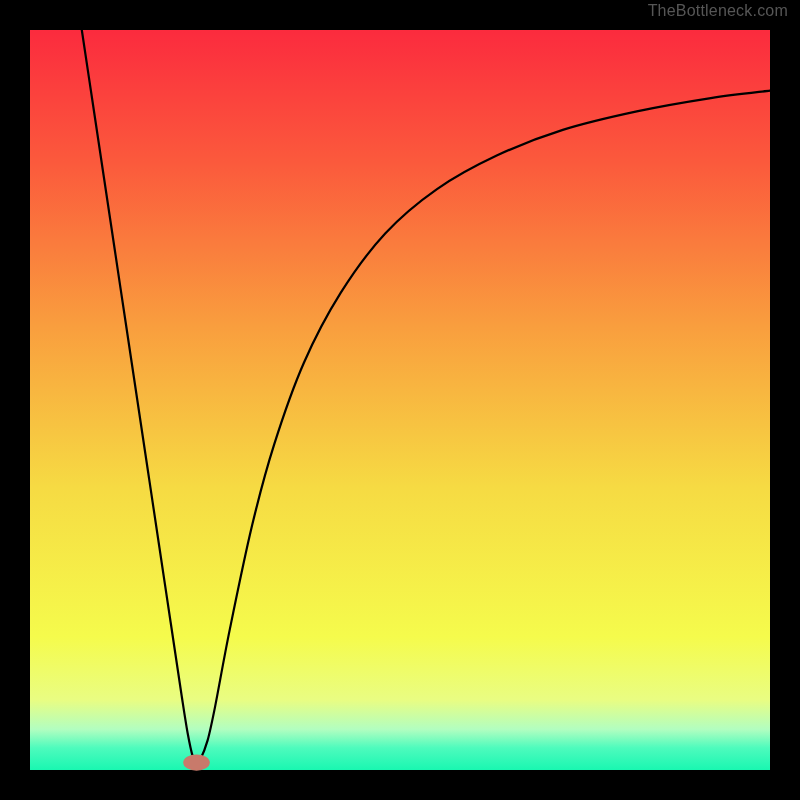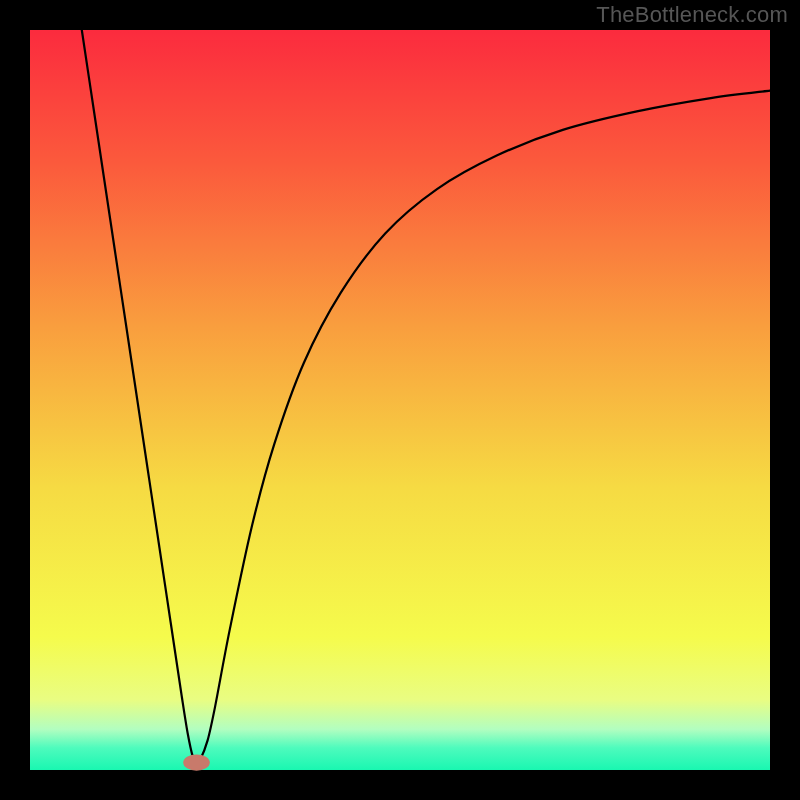--- a/index.html
+++ b/index.html
@@ -10,21 +10,21 @@
   }
   .container {
     width: 800px;
     height: 800px;
     position: relative;
   }
   .watermark {
     position: absolute;
     top: 2px;
     right: 12px;
-    font-size: 22px;
+    font-size: 16px;
     font-weight: 500;
     color: #565656;
     z-index: 3;
     letter-spacing: 0.2px;
   }
   svg {
     display: block;
   }
 </style>
 </head>

